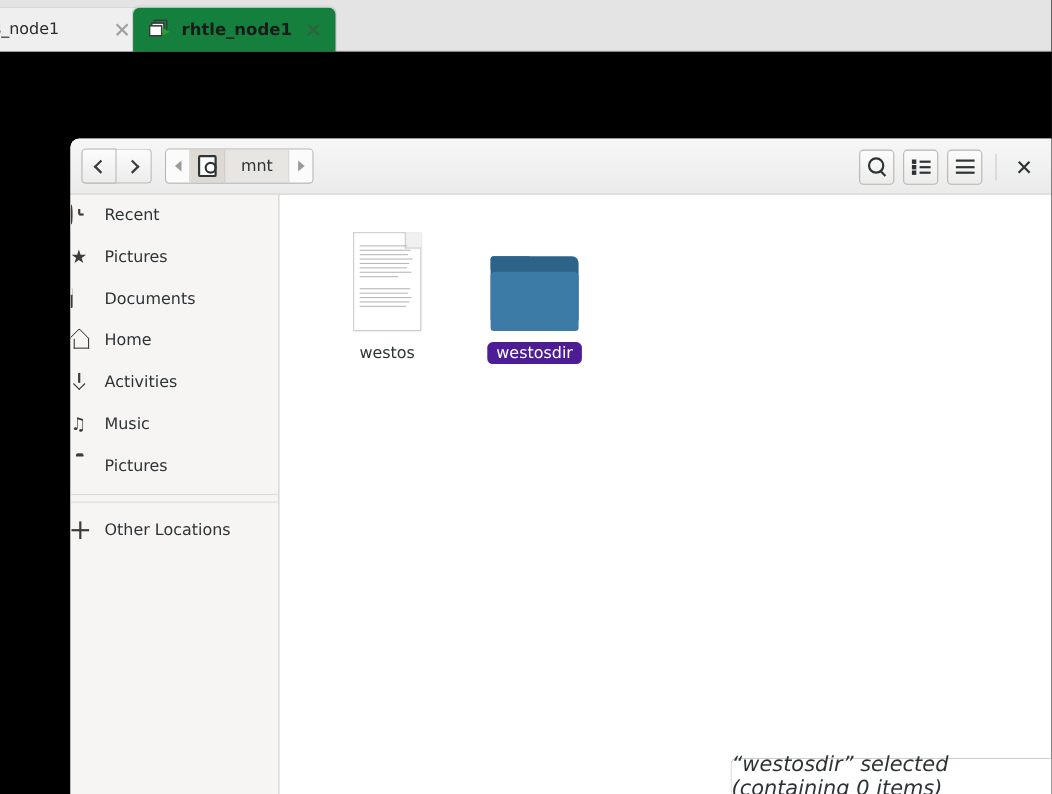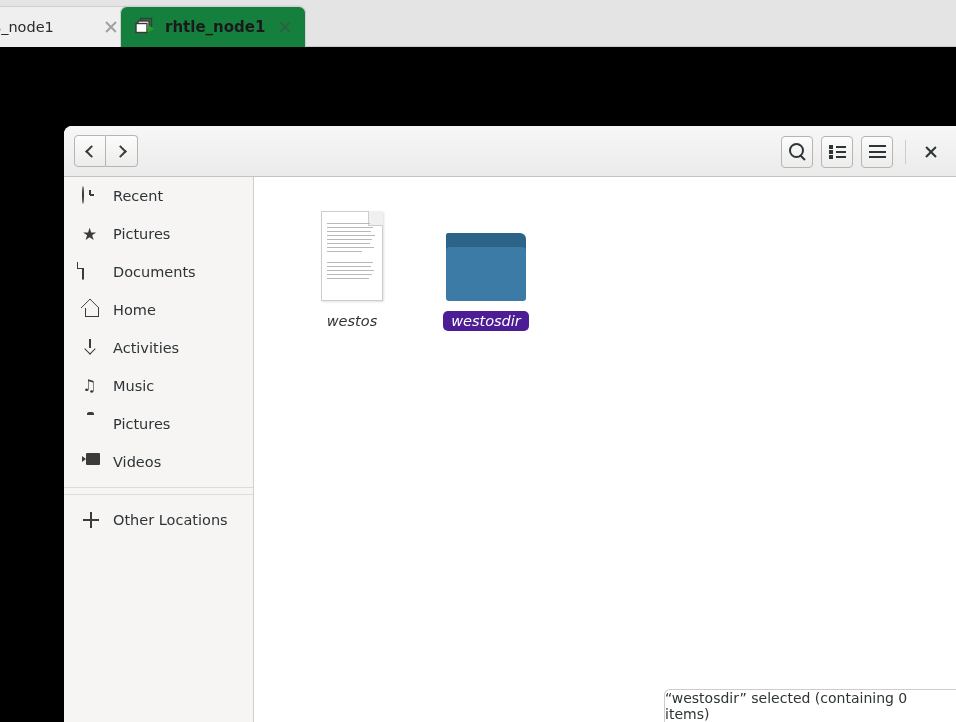--- a/index.html
+++ b/index.html
@@ -191,21 +191,21 @@
 
   
   .sidebar {
     position: absolute; left: 0; top: 51px; width: 190px; height: 545px;
     background: #f6f5f4;
     border-right: 1px solid #d3cfcb;
     overflow: hidden;
   }
   .side-item {
     height: 38px; display: flex; align-items: center;
-    padding-left: 18px; gap: 13px;
+    gap: 13px;
     font-size: 14.5px; color: #2e3436;
     position: relative;
   }
   .side-label { white-space: nowrap; }
   .side-ico { width: 18px; height: 18px; flex: 0 0 18px; position: relative; color: #3b3b3b; }
   .side-sep { height: 1px; background: #dedad6; margin: 6px 0; }
 
   
   .g-clock { width: 16px; height: 16px; border: 1.8px solid #3b3b3b; border-radius: 50%; position: relative; }
   .g-clock::before { content:""; position:absolute; left:6px; top:3px; width:1.6px; height:5px; background:#3b3b3b; }
@@ -262,21 +262,20 @@
     position: absolute; left: 191px; top: 51px; width: 701px; height: 545px;
     background: #ffffff;
   }
   .icon-grid {
     display: flex; flex-wrap: wrap;
     padding: 22px 0 0 32px; gap: 4px;
   }
   .file-item {
     width: 130px; display: flex; flex-direction: column; align-items: center;
     padding-top: 6px;
-    font-style: italic;
   }
   .file-thumb { height: 96px; display: flex; align-items: flex-end; justify-content: center; }
   .file-name {
     margin-top: 10px; font-size: 14.5px; color: #2e3436;
     padding: 2px 8px; border-radius: 5px; white-space: nowrap;
   }
   .file-item.selected .file-name { background: #4c1d95; color: #ffffff; }
 
   
   .doc-thumb { width: 62px; height: 90px; position: relative; }
@@ -307,21 +306,21 @@
   }
 
   
   .statusbar {
     position: absolute; left: 600px; bottom: 0px; width: 292px; height: 33px;
     background: #ffffff;
     border: 1px solid #cfcccA;
     border-bottom: none; border-right: none;
     border-top-left-radius: 6px;
     display: flex; align-items: center; justify-content: center;
-    font-size: 14px; color: #2e3436;
+    font-size: 19px; color: #2e3436; font-style: italic;
   }
 </style>
 </head>
 <body>
 
 <div id="root">
 
   <div class="tabstrip">
 
     <div class="tab inactive">
@@ -353,20 +352,32 @@
 
           <div class="btn-group">
             <div class="btn">
               <span class="chev left"></span>
             </div>
             <div class="btn">
               <span class="chev right"></span>
             </div>
           </div>
 
+          <div class="pathbar">
+            <div class="pb-arrow">
+              <span class="tri-l"></span>
+            </div>
+            <div class="pb-crumb icononly">
+              <span class="dev-icon"></span>
+            </div>
+            <div class="pb-crumb">mnt</div>
+            <div class="pb-arrow rgt">
+              <span class="tri-r"></span>
+            </div>
+          </div>
 
         </div>
 
         <div class="hb-right">
           <div class="btn single">
             <span class="icon-search"></span>
           </div>
           <div class="btn single">
             <span class="icon-listview">
               <i class="d" style="top:0"></i>
@@ -419,24 +430,20 @@
         <div class="side-item">
           <span class="side-ico"><span class="g-music">♫</span></span>
           <span class="side-label">Music</span>
         </div>
 
         <div class="side-item">
           <span class="side-ico"><span class="g-cam"></span></span>
           <span class="side-label">Pictures</span>
         </div>
 
-        <div class="side-item">
-          <span class="side-ico"><span class="g-video"></span></span>
-          <span class="side-label">Videos</span>
-        </div>
 
 
         <div class="side-sep"></div>
 
 
         <div class="side-sep"></div>
 
         <div class="side-item">
           <span class="side-ico"><span class="g-plus"></span></span>
           <span class="side-label">Other Locations</span>

